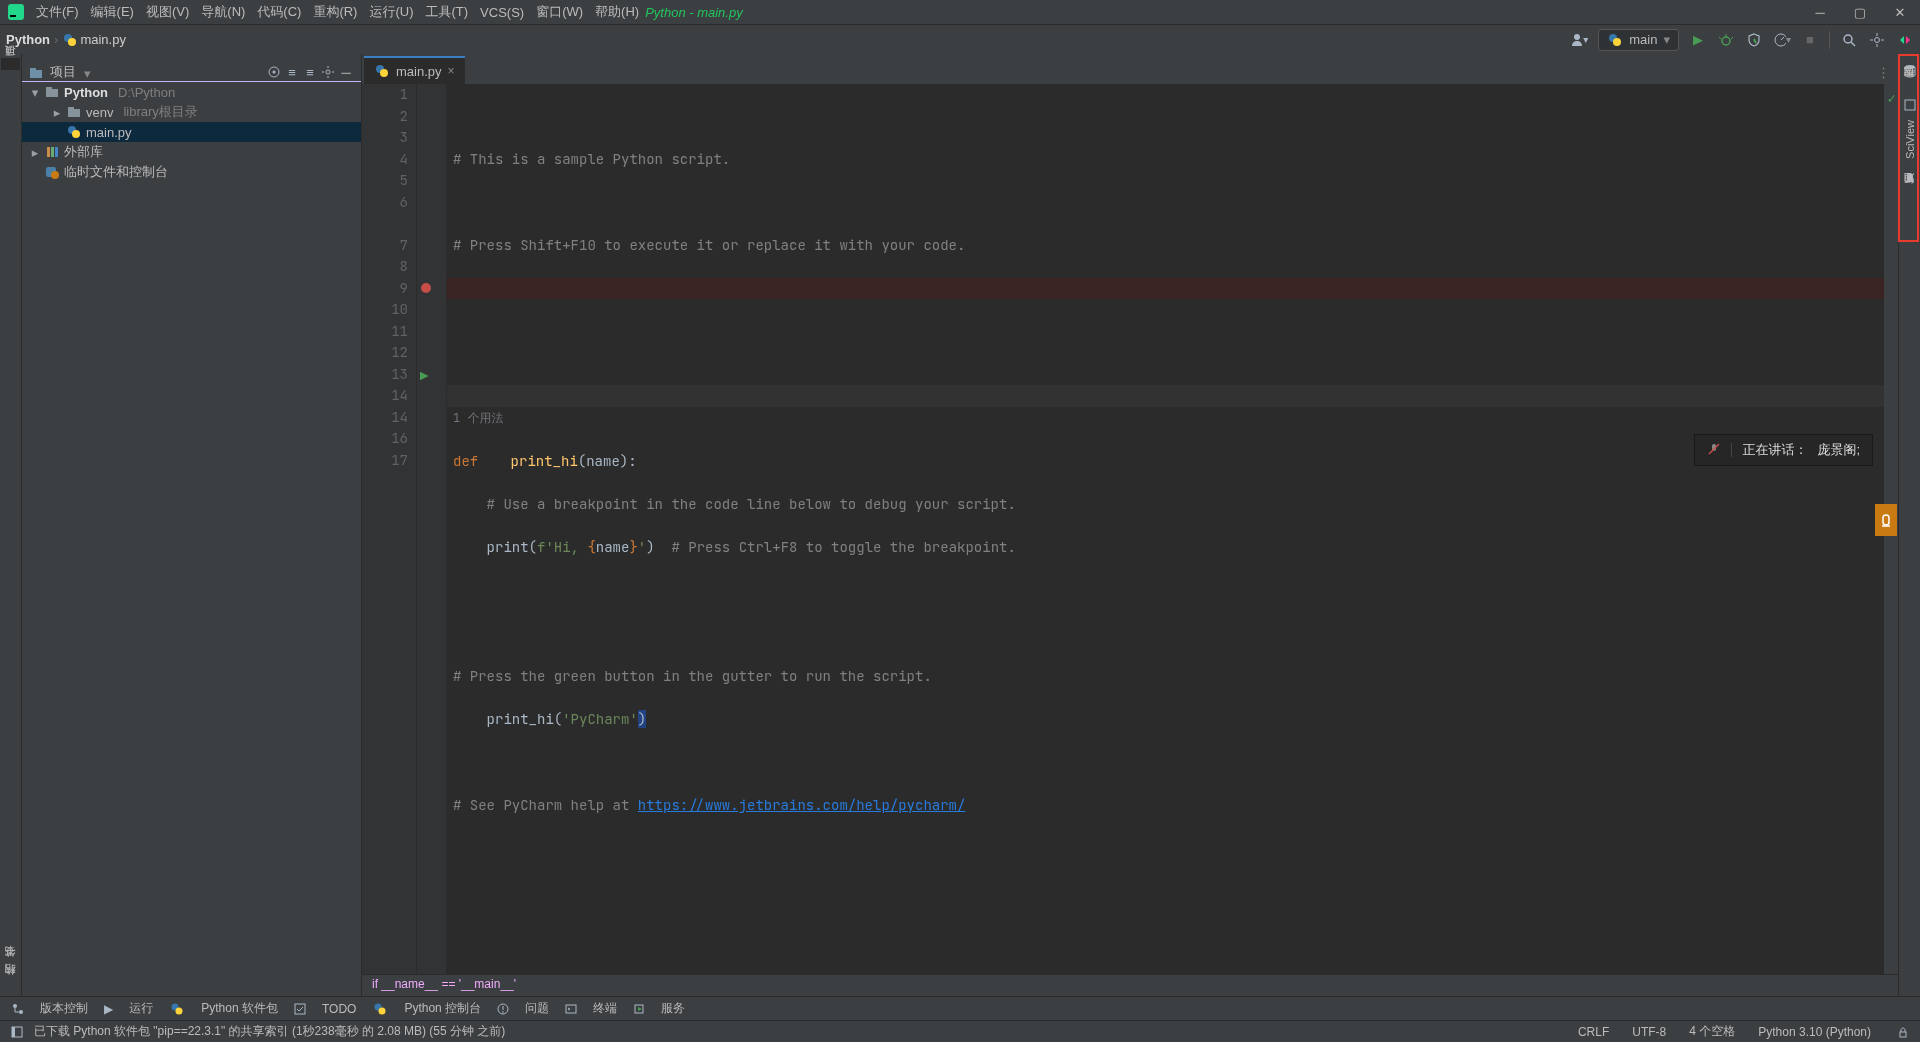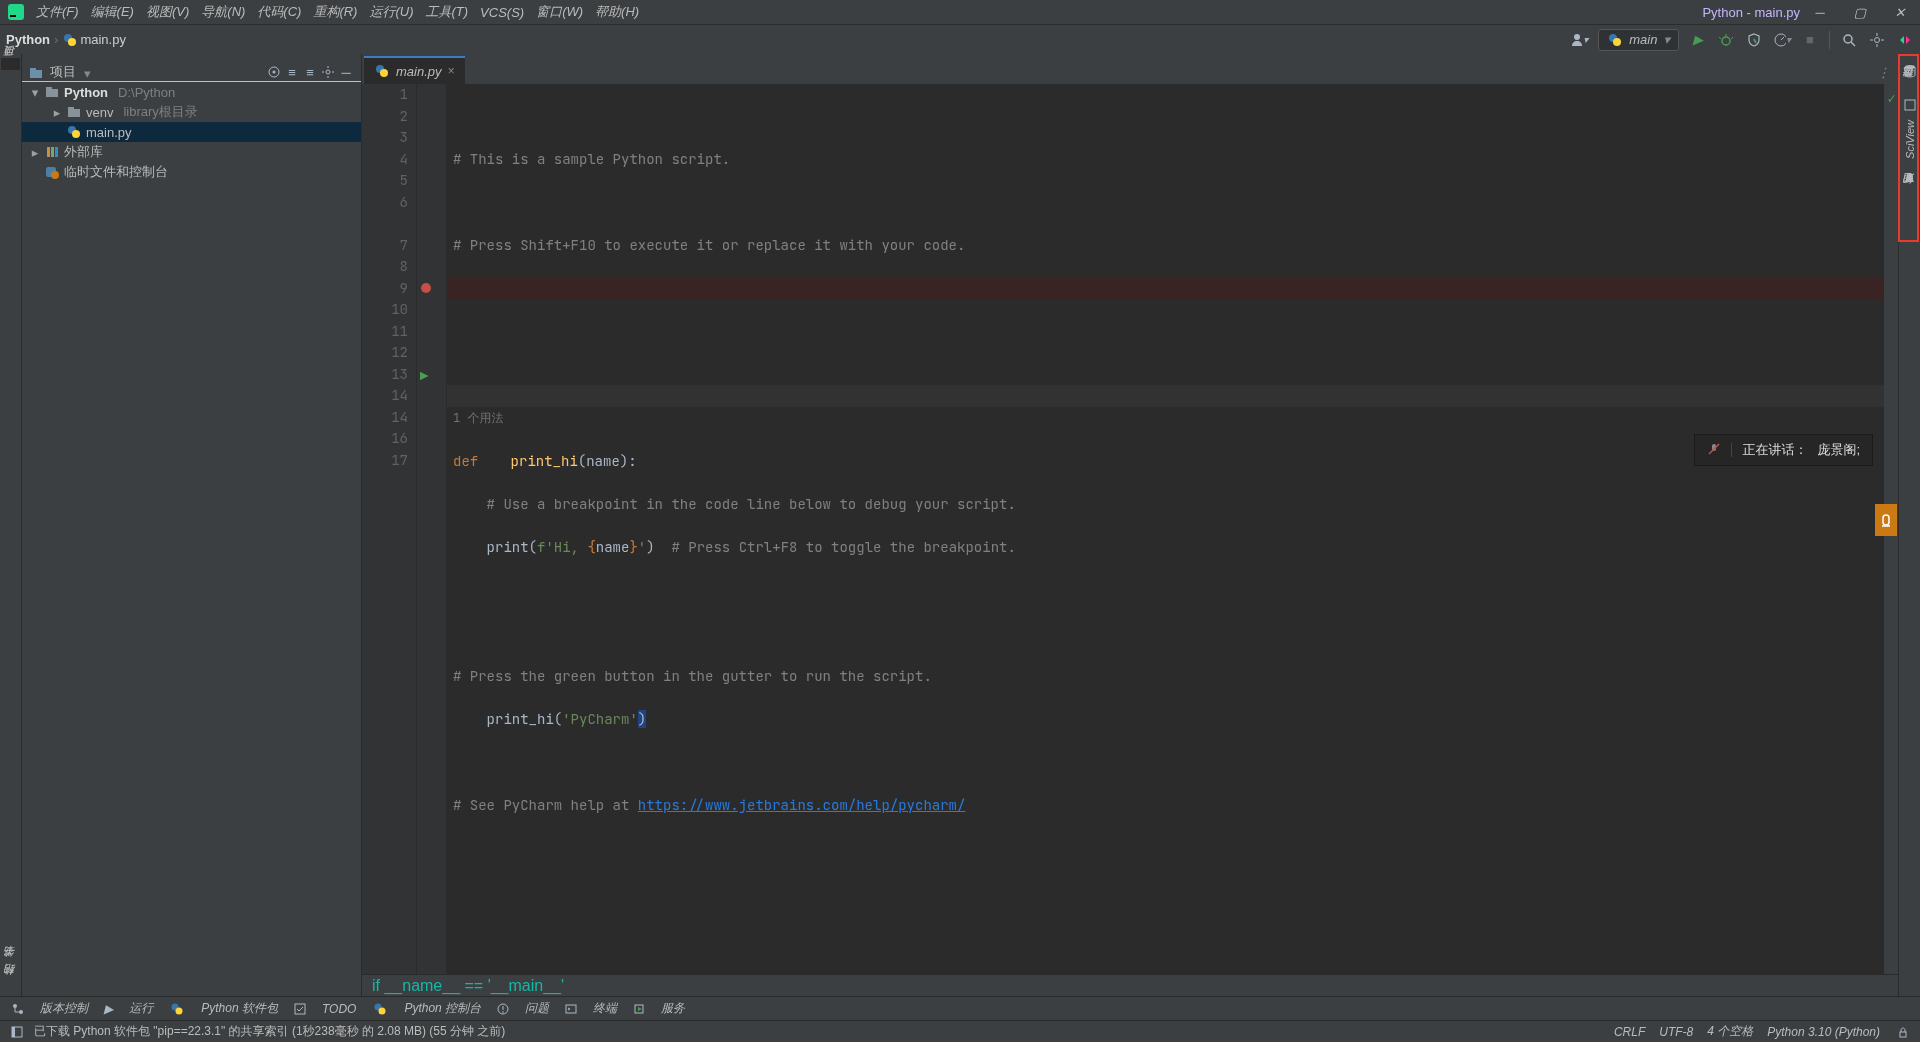--- a/index.html
+++ b/index.html
@@ -1,20 +1,20 @@
 <!DOCTYPE html>
 <html><head>
 <meta charset="utf-8">
 <style>
   * { margin:0; padding:0; box-sizing:border-box; }
   html, body { width:1920px; height:1042px; font-family:"Segoe UI","Microsoft YaHei",sans-serif; background:#2b2b2b; color:#bbb; font-size:13px; overflow:hidden; }
   .menubar { height:24px; background:#3c3f41; display:flex; align-items:center; color:#bbb; }
   .logo-icon { width:20px; height:20px; margin:0 4px 0 6px; display:flex; align-items:center; justify-content:center; }
   .menu-item { padding:0 6px; height:24px; display:flex; align-items:center; cursor:default; }
-  .menu-title { flex:1; text-align:right; color:#c4b5fd; }
+  .menu-title { flex:1; text-align:left; color:#22c55e;font-style:italic; }
   .win-btn { width:40px; height:24px; display:flex; align-items:center; justify-content:center; }
   .navbar { height:30px; background:#3c3f41; border-top:1px solid #2b2b2b; display:flex; align-items:center; padding:0 6px; }
   .breadcrumb { display:flex; align-items:center; gap:2px; color:#ccc; }
   .crumb-sep { color:#6b6b6b; margin:0 2px; }
   .nav-right { margin-left:auto; display:flex; align-items:center; gap:10px; }
   .run-config { display:flex; align-items:center; gap:6px; background:#2f3234; border:1px solid #555; padding:2px 8px; border-radius:3px; }
   .tb-icon { width:18px; height:18px; display:flex; align-items:center; justify-content:center; }
   .main { display:flex; height:calc(1042px - 24px - 30px - 24px - 22px); }
   .left-gutter { width:22px; background:#3c3f41; display:flex; flex-direction:column; align-items:center; padding-top:4px; border-right:1px solid #2b2b2b; }
   .vtext { writing-mode:vertical-rl; transform:rotate(180deg); font-size:11px; color:#bbb; padding:6px 0; }
@@ -47,26 +47,26 @@
   .line-run { position:absolute; left:3px; color:#499c54; }
   .highlight-line { position:absolute; left:0; right:0; height:21.5px; background:#3a2323; }
   .highlight-cur { position:absolute; left:0; right:0; height:21.5px; background:#323232; }
   .ed-right-track { width:14px; background:#3c3f41; position:relative; }
   .check-ok { position:absolute; top:4px; right:2px; color:#499c54; font-size:14px; }
   .right-gutter { width:22px; background:#3c3f41; display:flex; flex-direction:column; align-items:center; padding-top:4px; border-left:1px solid #2b2b2b; }
   .right-redbox { position:absolute; right:1px; top:0; width:21px; height:188px; outline:2px solid #e83b2e; outline-offset:-2px; pointer-events:none; z-index:50; }
   .bottombar { height:24px; background:#3c3f41; display:flex; align-items:center; gap:16px; padding:0 12px; color:#bbb; font-size:12px; border-top:1px solid #2b2b2b; }
   .bottombar .itm { display:flex; align-items:center; gap:16px; }
   .statusbar { height:22px; background:#3c3f41; display:flex; align-items:center; padding:0 8px; color:#bbb; font-size:12px; border-top:1px solid #27292a; }
-  .statusbar .right { margin-left:auto; display:flex; gap:14px; align-items:center; }
+  .statusbar .right { margin-left:auto; display:flex; gap:23px; align-items:center; }
   .voice-pop { position:absolute; right:25px; top:380px; background:#262626; border:1px solid #1a1a1a; padding:6px 12px; display:flex; align-items:center; gap:10px; border-radius:0; color:#ddd; }
   .notif { position:absolute; right:1px; top:450px; width:22px; height:32px; background:#c97a13; display:flex; align-items:center; justify-content:center; z-index:40; }
-  .breadcrumb-bar { height:22px; background:#3c3f41; color:#14b8a6; font-size:16px; padding:2px 10px; border-top:1px solid #2b2b2b; }
+  .breadcrumb-bar { height:22px; background:#3c3f41; color:#f0abfc; font-size:12px; padding:2px 10px; border-top:1px solid #2b2b2b; }
   .left-bottom { margin-top:auto; display:flex; flex-direction:column; align-items:center; gap:6px; padding-bottom:6px; }
-  .btn-icon { cursor:pointer;font-style:italic; }
+  .btn-icon { cursor:pointer; }
 </style>
 </head>
 <body>
 
 <div class="menubar">
   <span class="logo-icon">
     <svg width="16" height="16">
         <rect width="16" height="16" rx="3" fill="#21d789"></rect>
         <rect x="2" y="11" width="6" height="2" fill="#000"></rect>
       </svg>

